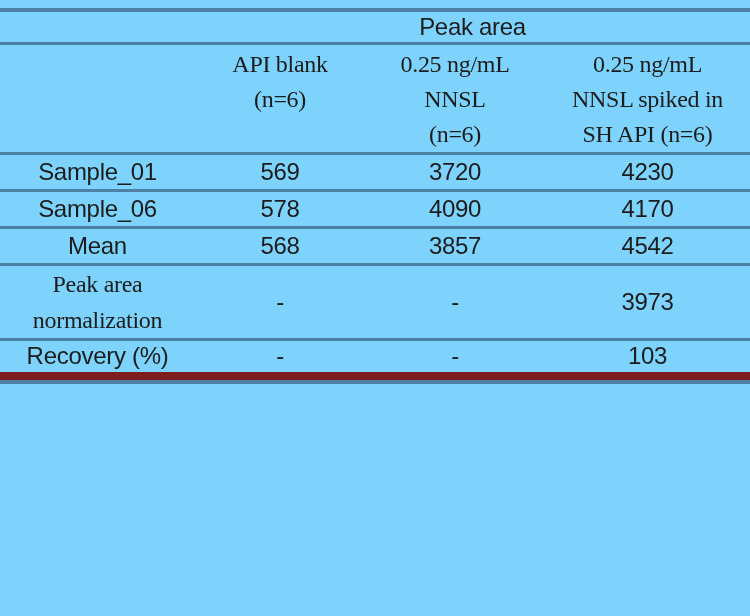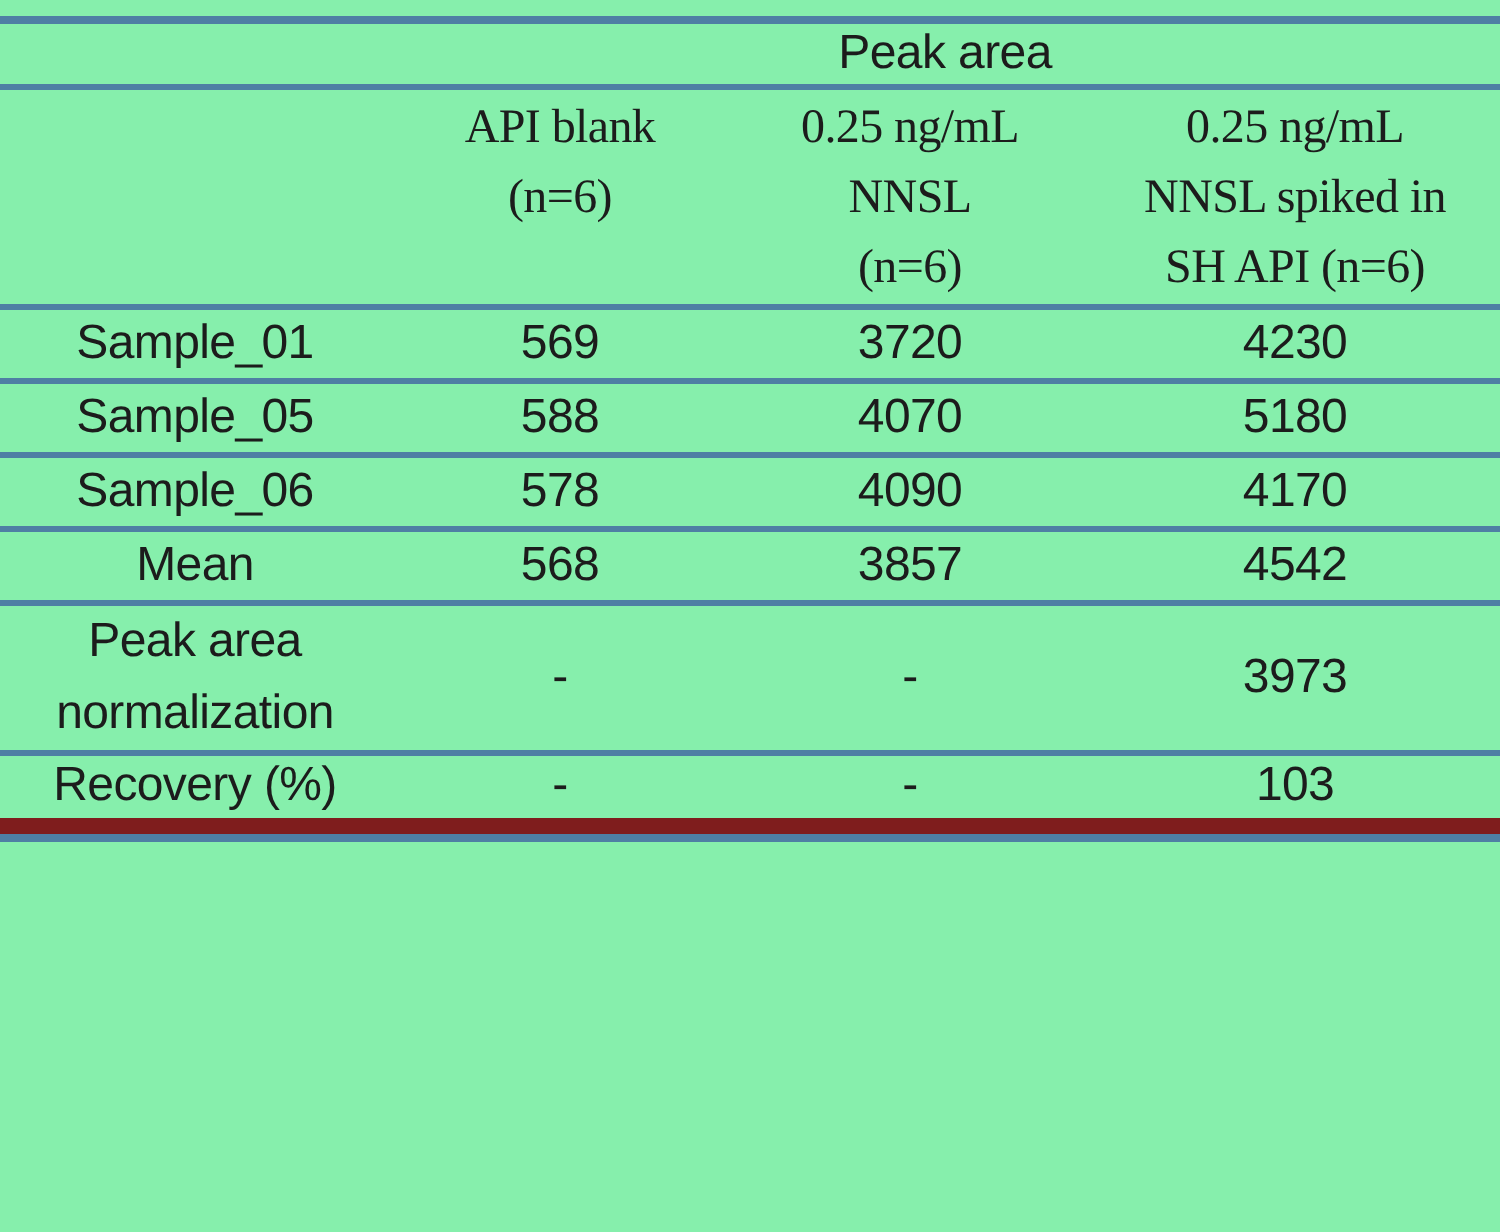--- a/index.html
+++ b/index.html
@@ -1,20 +1,20 @@
 <!DOCTYPE html>
 <html><head>
 <meta charset="utf-8">
 <style>
   * { box-sizing: border-box; }
   html, body { margin: 0; padding: 0; background: #ffffff; }
   .page {
     width: 750px;
     height: 616px;
-    background: #86efac;
+    background: #7dd3fc;
     font-family: "Liberation Sans", sans-serif;
     color: #1c1c1c;
     overflow: hidden;
   }
   .table-wrap {
     width: 750px;
     margin-top: 8px;
     border-bottom: 4px solid #4e7fa4;
   }
   table.tbl {
@@ -34,21 +34,21 @@
   tr.title-row td { height: 33px; }
   tr.hdr-row td {
     height: 109px;
     vertical-align: top;
     padding-top: 2px;
     font-family: Liberation Serif, serif;
   }
   tr.hdr-row .hline { line-height: 35px; height: 35px; white-space: nowrap; }
   tbody tr.data-row td { height: 37px; }
   tbody tr.tall-row td { height: 75px; }
-  tbody tr.tall-row td.lbl { line-height: 36px; padding: 0 4px; }
+  tbody tr.tall-row td.lbl { line-height: 36px; padding: 0 4px; font-family: Liberation Serif, serif; }
   tbody tr.last-row td { border-bottom: 8px solid #7f1d1d; height: 37px; }
 </style>
 </head>
 <body>
 
 <div class="page">
   <div class="table-wrap">
     <table class="tbl">
       <colgroup>
         <col style="width:195px">
@@ -80,26 +80,20 @@
         </tr>
       </thead>
       <tbody>
         <tr class="data-row">
           <td class="lbl">Sample_01</td>
           <td>569</td>
           <td>3720</td>
           <td>4230</td>
         </tr>
         <tr class="data-row">
-          <td class="lbl">Sample_05</td>
-          <td>588</td>
-          <td>4070</td>
-          <td>5180</td>
-        </tr>
-        <tr class="data-row">
           <td class="lbl">Sample_06</td>
           <td>578</td>
           <td>4090</td>
           <td>4170</td>
         </tr>
         <tr class="data-row">
           <td class="lbl">Mean</td>
           <td>568</td>
           <td>3857</td>
           <td>4542</td>

